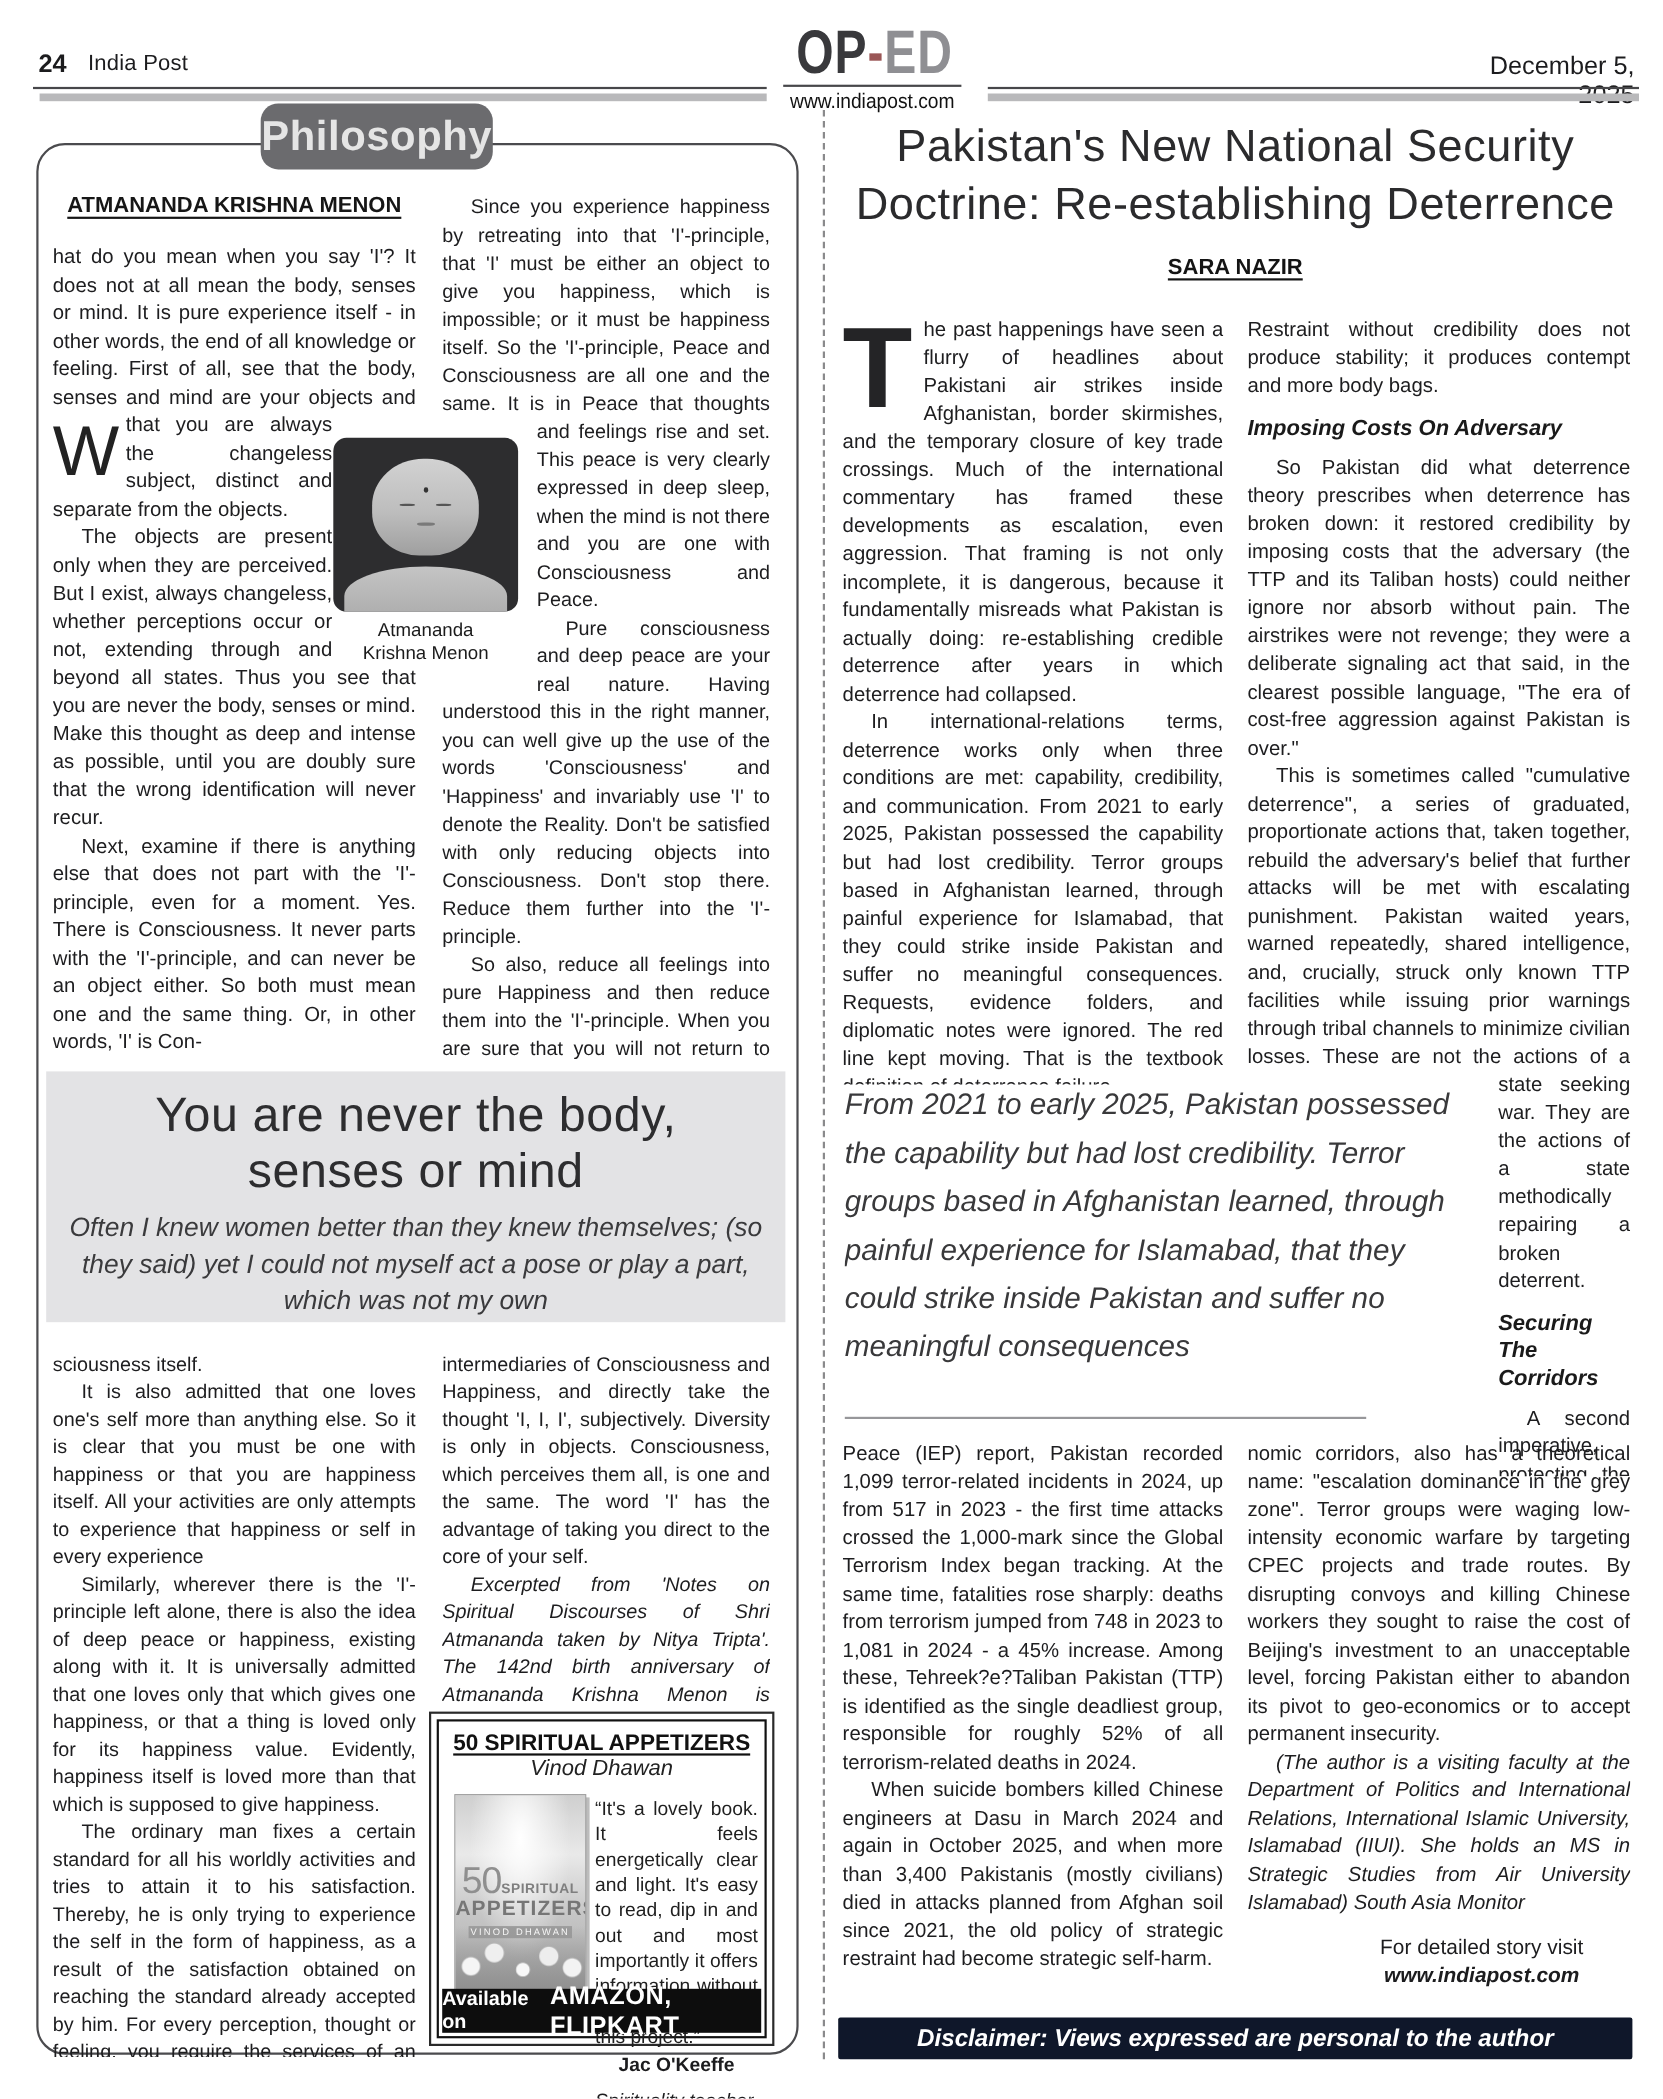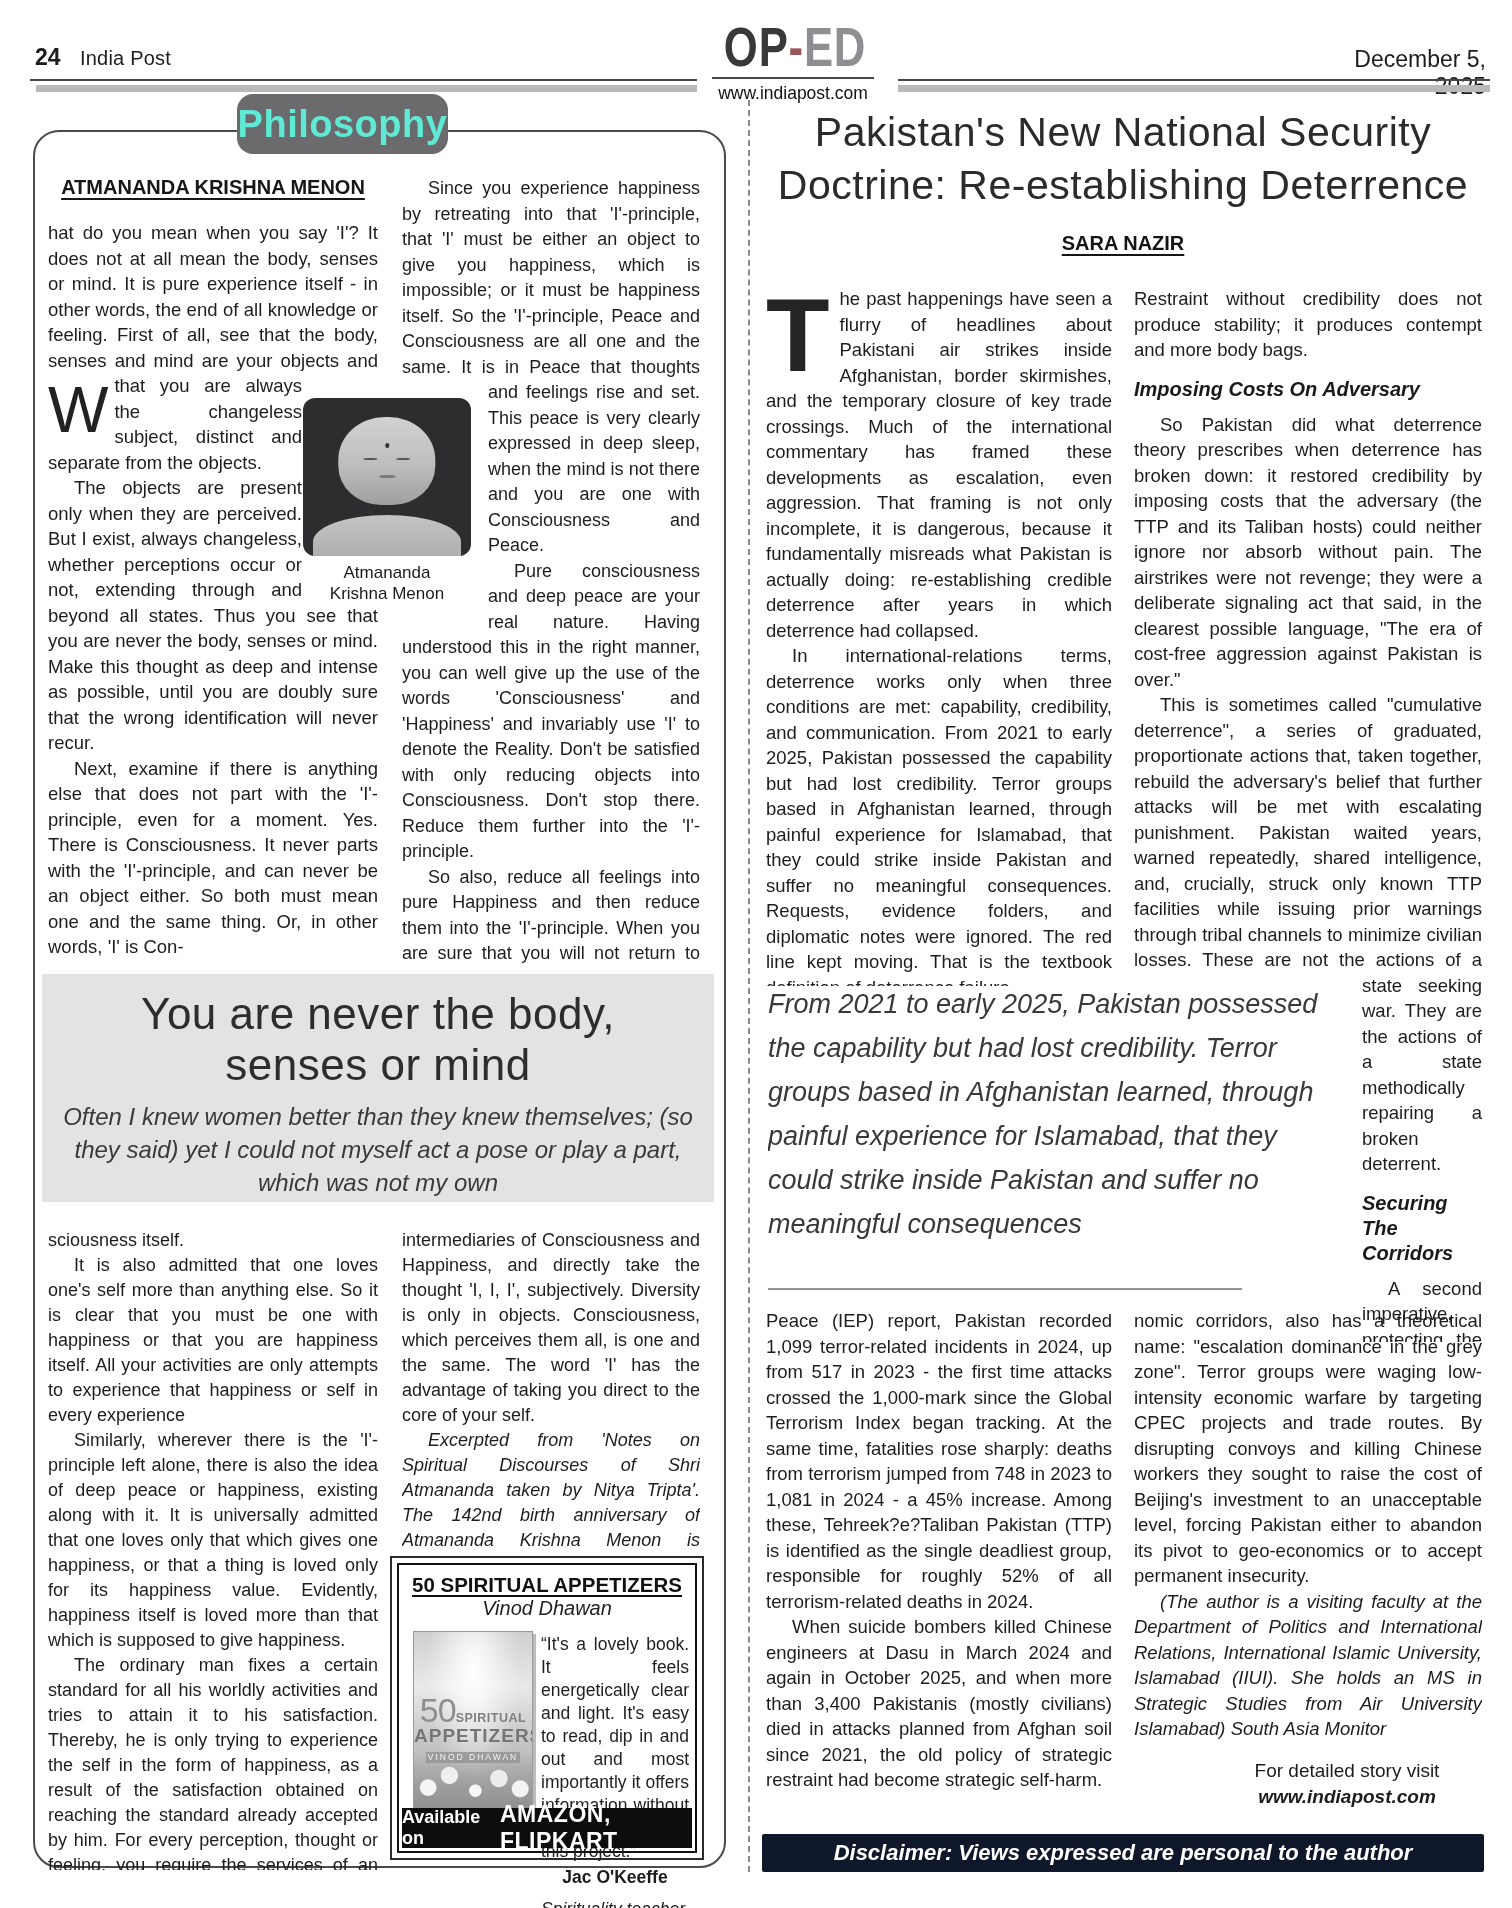--- a/index.html
+++ b/index.html
@@ -13,21 +13,21 @@
   .hdr-date{font-size:23px;text-align:right;}
   .oped-logo{font-weight:bold;font-size:56px;letter-spacing:1px;transform:scaleX(.78);transform-origin:center;
              white-space:nowrap;text-align:center;}
   .oped-op{color:#39393c;} .oped-dash{color:#9a5656;} .oped-ed{color:#8f8f93;}
   .rule-thin{height:2px;background:#47474a;}
   .rule-thick{height:7px;background:#b9b9bb;}
   .hdr-site{font-size:19px;text-align:center;transform:scaleX(.92);transform-origin:center;color:#111;}
 
   
   .leftbox{border:2px solid #4b4b4e;border-radius:26px;}
-  .tab{background:#6b6b6e;border-radius:16px;color:#5eead4;font-weight:bold;font-size:38px;
+  .tab{background:#6b6b6e;border-radius:16px;color:#e5e5e5;font-weight:bold;font-size:38px;
        text-align:center;line-height:60px;letter-spacing:.5px;}
   .byline{font-weight:bold;font-size:20px;text-align:center;text-decoration:underline;
           text-underline-offset:4px;color:#161616;}
   .col{overflow:hidden;}
   .p{margin:0;text-align:justify;text-indent:26px;font-size:18.5px;line-height:25.5px;color:#1d1d1f;}
   .p.noind{text-indent:0;}
   .smallbody .p{font-size:18px;line-height:25px;}
   .push-r{float:right;width:0;}
   .spc-r{float:right;clear:right;}
   .push-l{float:left;width:0;}

